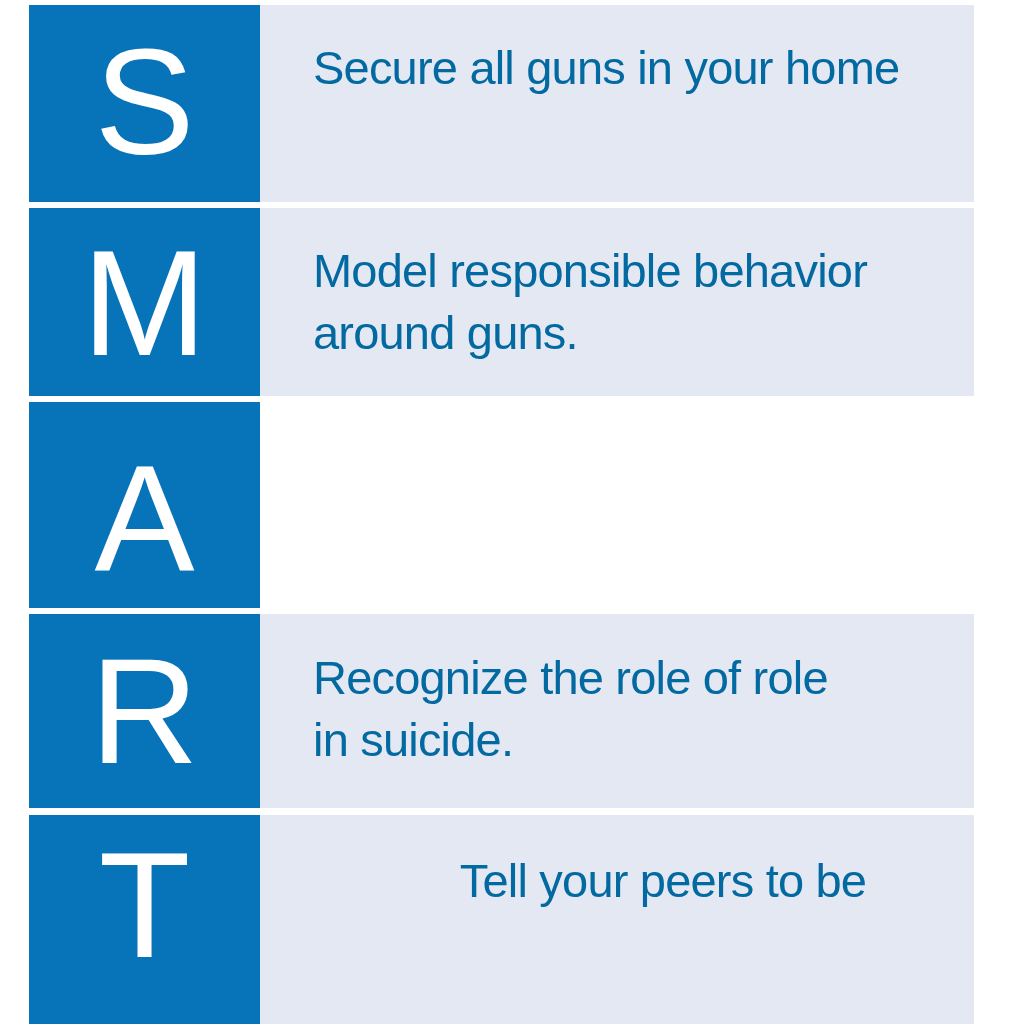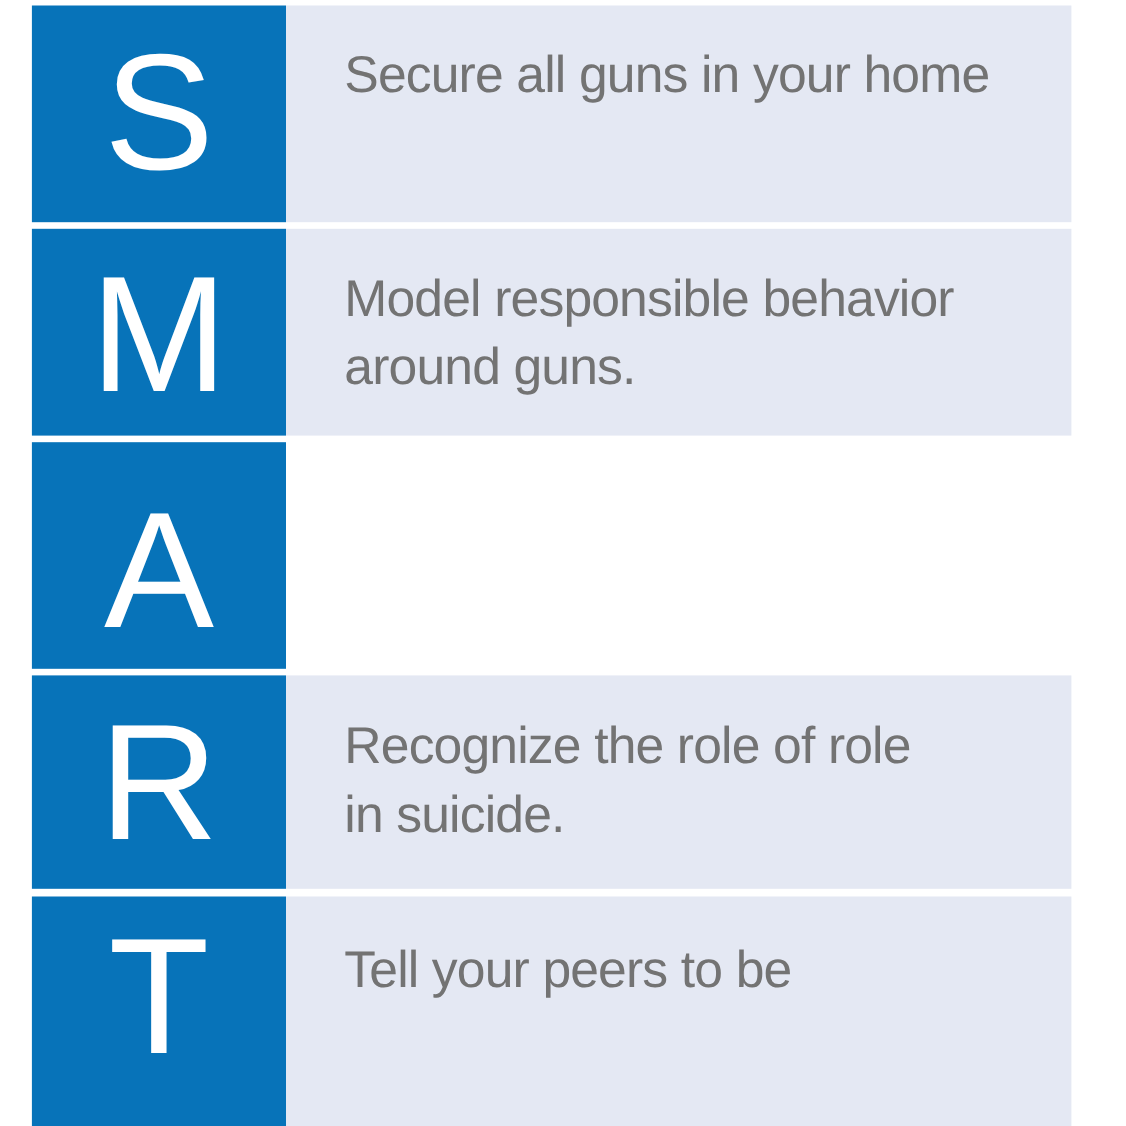--- a/index.html
+++ b/index.html
@@ -56,21 +56,21 @@
     top: 0;
     width: 714px;
     background: #e4e8f3;
     overflow: hidden;
   }
 
   .text-block {
     position: absolute;
     left: 53px;
     width: 700px;
-    color: #737373;
+    color: #0369a1;
     font-family: "Liberation Sans", sans-serif;
     font-weight: 400;
     font-size: 47px;
     line-height: 62px;
     letter-spacing: -0.8px;
     white-space: nowrap;
   }
 
   .text-line {
     display: block;
@@ -98,21 +98,21 @@
   
   #row-4            { top: 614px; height: 194px; }
   #row-4 .letter-box, #row-4 .text-panel { height: 194px; }
   #row-4 .letter-glyph { top: 22px; }
   #row-4 .text-block   { top: 33px; }
 
   
   #row-5            { top: 815px; height: 209px; }
   #row-5 .letter-box, #row-5 .text-panel { height: 209px; }
   #row-5 .letter-glyph { top: 15px; }
-  #row-5 .text-block   { top: 35px; }
+  #row-5 .text-block   { top: 35px; text-align: center; }
 </style>
 </head>
 <body>
 
 <div id="poster">
 
   <div class="row" id="row-1">
     <div class="letter-box">
       <span class="letter-glyph">S</span>
     </div>

